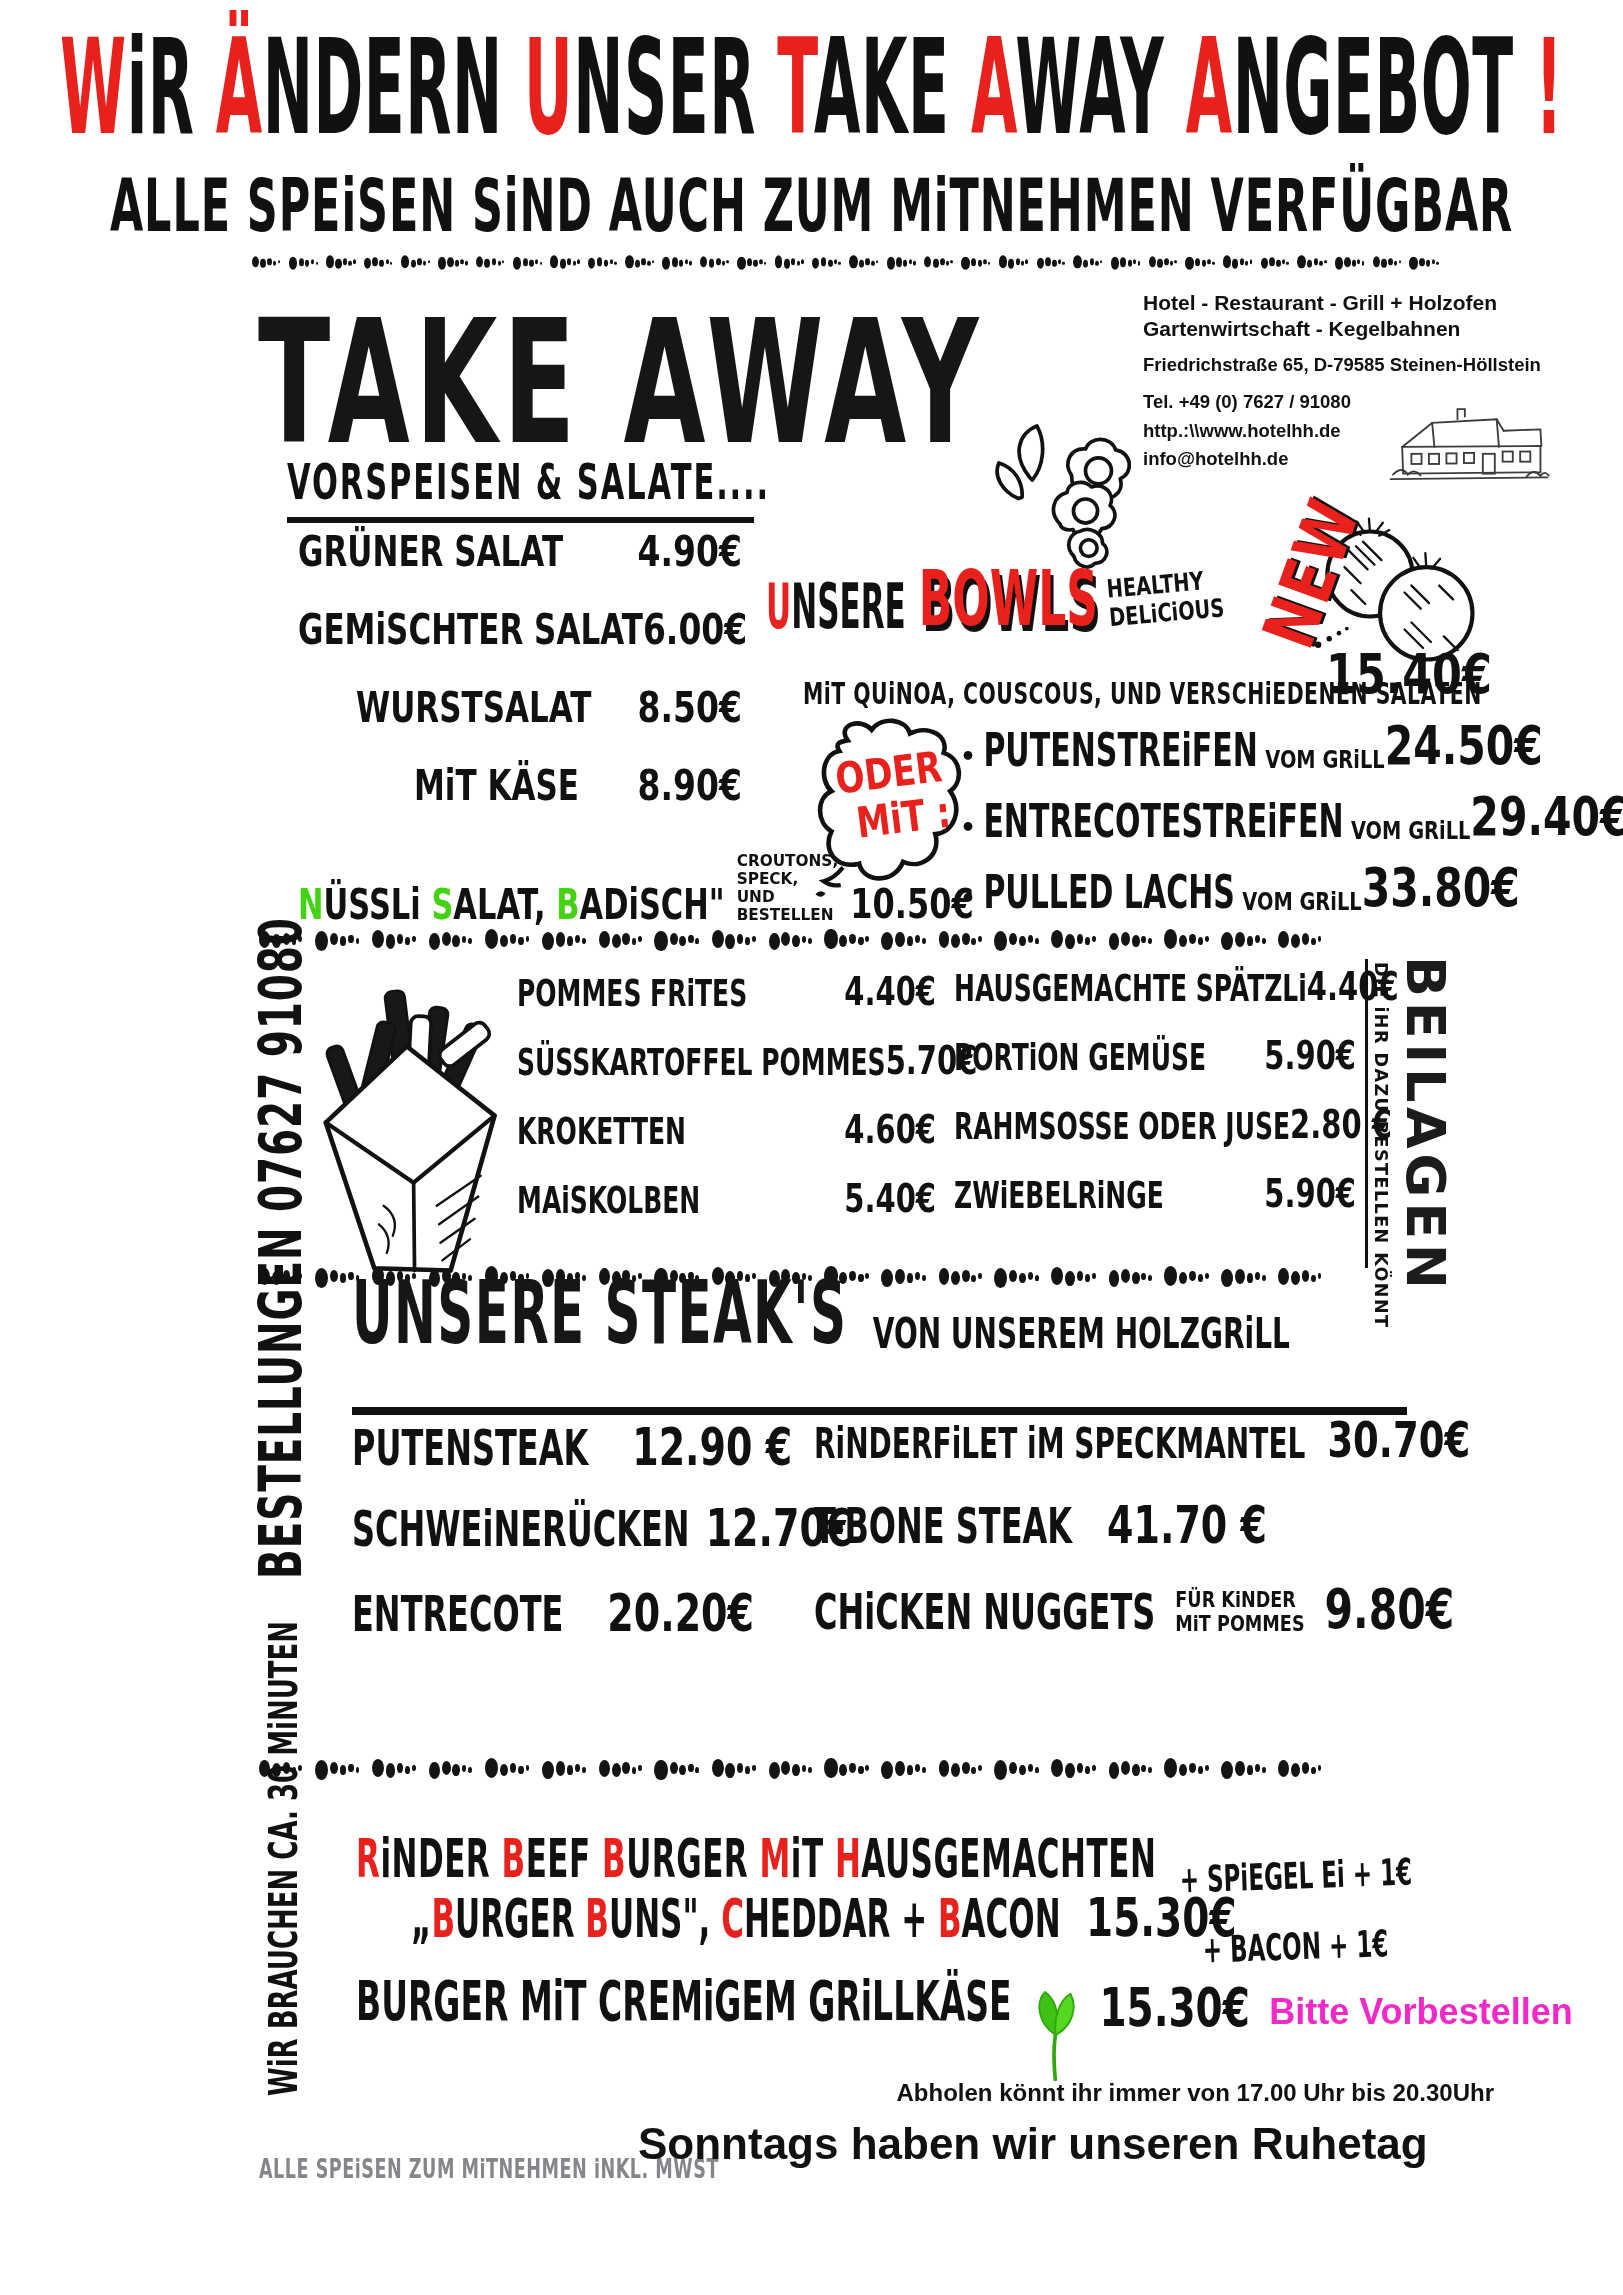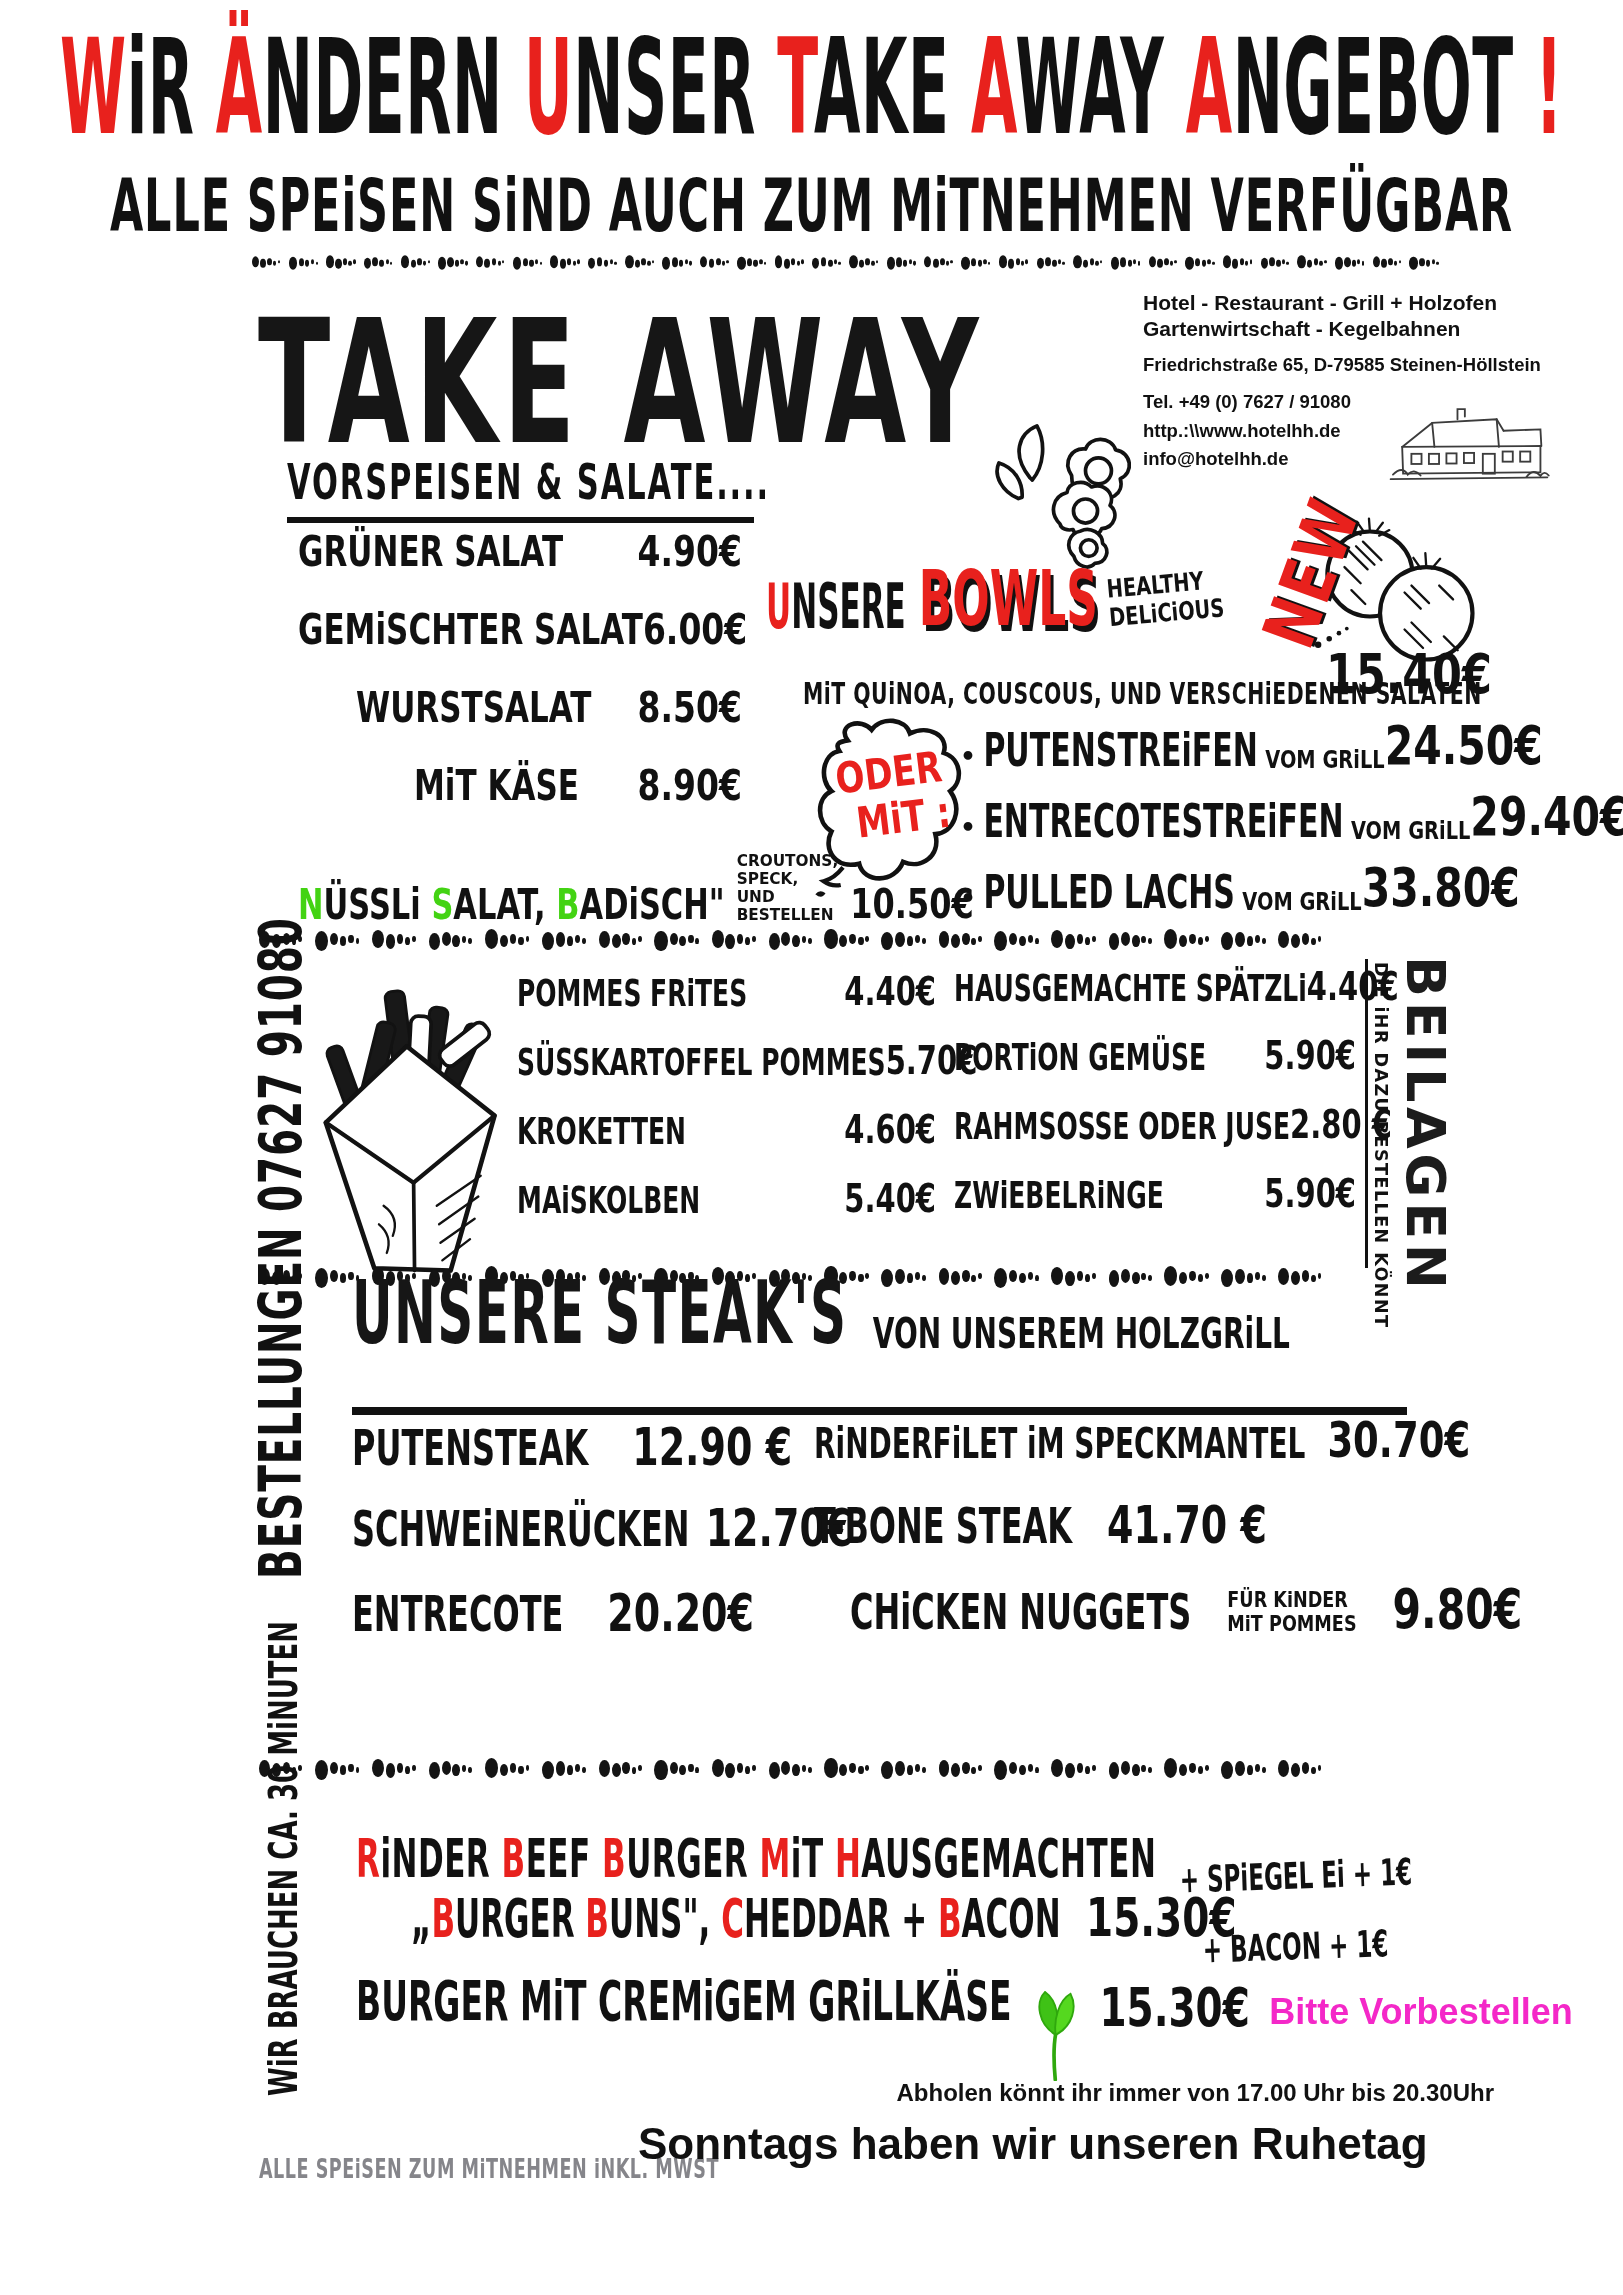--- a/index.html
+++ b/index.html
@@ -82,21 +82,21 @@
   #steaks-heading .sub{font-size:28px;font-weight:bold;--sy:1.5;padding-bottom:1.9px;}
   #steaks-line{left:352px;top:1407px;width:1055px;height:8.3px;background:#111;}
   .steak-row{position:absolute;display:flex;align-items:flex-end;}
   .steak-row .name{font-weight:bold;}
   .steak-row .price{font-weight:bold;}
   #stk-l1{left:352px;top:1431px;gap:44px;}  #stk-l1 .name{font-size:32px;--sy:1.55;} #stk-l1 .price{font-size:38px;--sy:1.35;}
   #stk-l2{left:352px;top:1512px;gap:16px;}  #stk-l2 .name{font-size:32px;--sy:1.55;} #stk-l2 .price{font-size:38px;--sy:1.35;}
   #stk-l3{left:352px;top:1597px;gap:44px;}  #stk-l3 .name{font-size:32px;--sy:1.55;} #stk-l3 .price{font-size:38px;--sy:1.35;}
   #stk-r1{left:814px;top:1424px;gap:22px;} #stk-r1 .name{font-size:28px;--sy:1.55;} #stk-r1 .price{font-size:37px;--sy:1.35;}
   #stk-r2{left:814px;top:1509px;gap:35px;} #stk-r2 .name{font-size:32px;--sy:1.55;} #stk-r2 .price{font-size:38px;--sy:1.35;}
-  #stk-r3{left:850px;top:1591px;gap:36px;} #stk-r3 .name{font-size:32px;--sy:1.55;} #stk-r3 .price{font-size:41px;--sy:1.35;}
+  #stk-r3{left:814px;top:1591px;gap:20px;} #stk-r3 .name{font-size:32px;--sy:1.55;} #stk-r3 .price{font-size:41px;--sy:1.35;}
   #stk-r3 .note{font-size:17.6px;font-weight:bold;line-height:1.15;padding-bottom:2.8px;transform:scaleY(1.2);transform-origin:bottom left;}
   
   #burger-l1{left:356px;top:1828px;font-size:31px;font-weight:bold;letter-spacing:0.5px;
              transform:scaleY(1.7);transform-origin:top left;white-space:nowrap;}
   #burger-l2{left:411px;top:1901px;display:flex;align-items:flex-end;gap:25.4px;}
   #burger-l2 .seg{font-size:31px;font-weight:bold;--sy:1.7;}
   #burger-l2 .price{font-size:39px;font-weight:bold;--sy:1.35;}
   #burger-x1{left:1179px;top:1859px;font-size:23px;font-weight:bold;transform:rotate(-2deg) scaleY(1.6);transform-origin:top left;white-space:nowrap;}
   #burger-x2{left:1202px;top:1929px;font-size:23px;font-weight:bold;transform:rotate(-2deg) scaleY(1.6);transform-origin:top left;white-space:nowrap;}
   #veggie{left:356px;top:1991px;display:flex;align-items:flex-start;gap:19.4px;}

